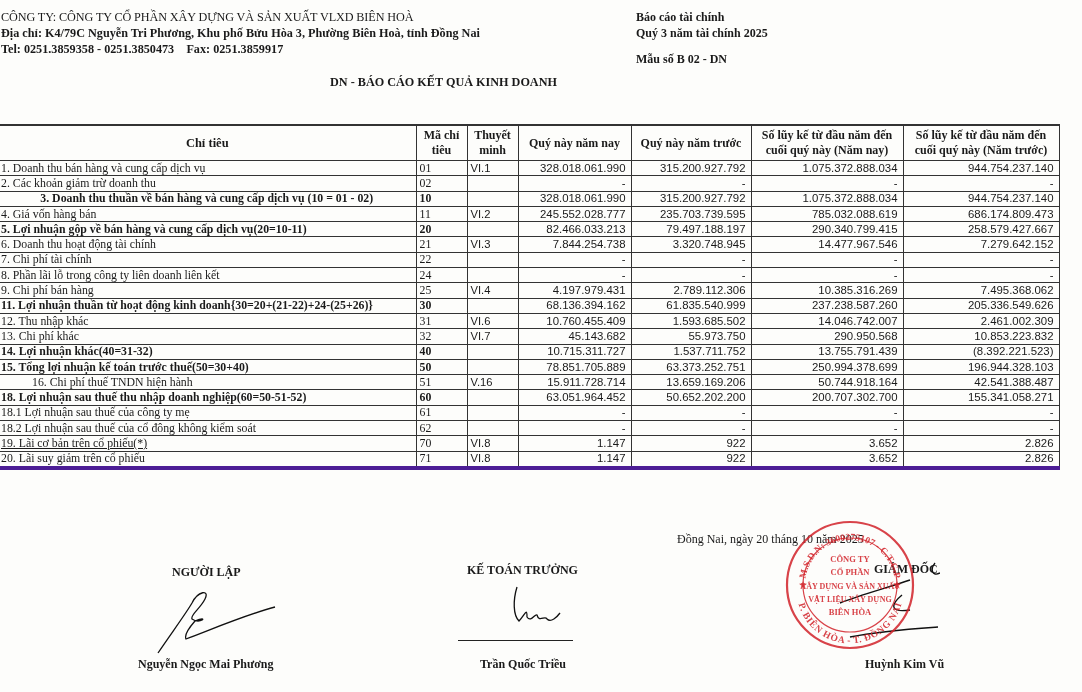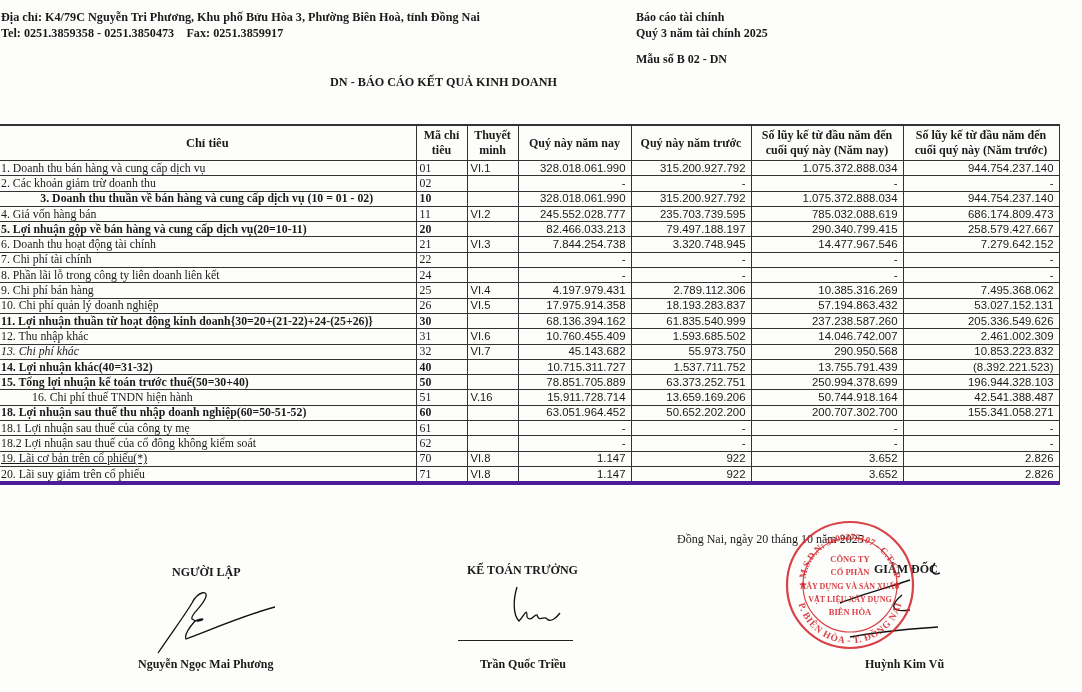--- a/index.html
+++ b/index.html
@@ -39,20 +39,21 @@
   .date-line { position:absolute; left:677px; top:532px; font-size:12px; }
   .sig-title { position:absolute; font-size:12px; font-weight:bold; }
   .sig-name { position:absolute; font-size:12px; font-weight:bold; }
   .stamp { position:absolute; left:783px; top:518px; width:134px; height:134px; }
   .sigsvg { position:absolute; }
 </style>
 </head>
 <body>
 
 <div class="hdr-left">
+  <div class="l1">CÔNG TY: CÔNG TY CỔ PHẦN XÂY DỰNG VÀ SẢN XUẤT VLXD BIÊN HOÀ</div>
   <div class="l2">Địa chỉ: K4/79C Nguyễn Tri Phương, Khu phố Bửu Hòa 3, Phường Biên Hoà, tỉnh Đồng Nai</div>
   <div class="l3" style="white-space:pre">Tel: 0251.3859358 - 0251.3850473    Fax: 0251.3859917</div>
 </div>
 
 <div class="hdr-right">
   <div>Báo cáo tài chính</div>
   <div>Quý 3 năm tài chính 2025</div>
   <div class="form">Mẫu số B 02 - DN</div>
 </div>
 
@@ -154,49 +155,40 @@
       </tr>
       <tr>
         <td style="white-space: pre;">9. Chi phí bán hàng</td>
         <td class="code">25</td>
         <td class="note">VI.4</td>
         <td class="num">4.197.979.431</td>
         <td class="num">2.789.112.306</td>
         <td class="num">10.385.316.269</td>
         <td class="num">7.495.368.062</td>
       </tr>
-      <tr>
-        <td style="white-space: pre;">10. Chi phí quản lý doanh nghiệp</td>
-        <td class="code">26</td>
-        <td class="note">VI.5</td>
-        <td class="num">17.975.914.358</td>
-        <td class="num">18.193.283.837</td>
-        <td class="num">57.194.863.432</td>
-        <td class="num">53.027.152.131</td>
-      </tr>
       <tr class="bold">
         <td style="white-space: pre;">11. Lợi nhuận thuần từ hoạt động kinh doanh{30=20+(21-22)+24-(25+26)}</td>
         <td class="code">30</td>
         <td class="note"></td>
         <td class="num">68.136.394.162</td>
         <td class="num">61.835.540.999</td>
         <td class="num">237.238.587.260</td>
         <td class="num">205.336.549.626</td>
       </tr>
       <tr>
         <td style="white-space: pre;">12. Thu nhập khác</td>
         <td class="code">31</td>
         <td class="note">VI.6</td>
         <td class="num">10.760.455.409</td>
         <td class="num">1.593.685.502</td>
         <td class="num">14.046.742.007</td>
         <td class="num">2.461.002.309</td>
       </tr>
       <tr>
-        <td style="white-space: pre; font-style: italic;">13. Chi phí khác</td>
+        <td style="white-space: pre;">13. Chi phí khác</td>
         <td class="code">32</td>
         <td class="note">VI.7</td>
         <td class="num">45.143.682</td>
         <td class="num">55.973.750</td>
         <td class="num">290.950.568</td>
         <td class="num">10.853.223.832</td>
       </tr>
       <tr class="bold">
         <td style="white-space: pre;">14. Lợi nhuận khác(40=31-32)</td>
         <td class="code">40</td>

